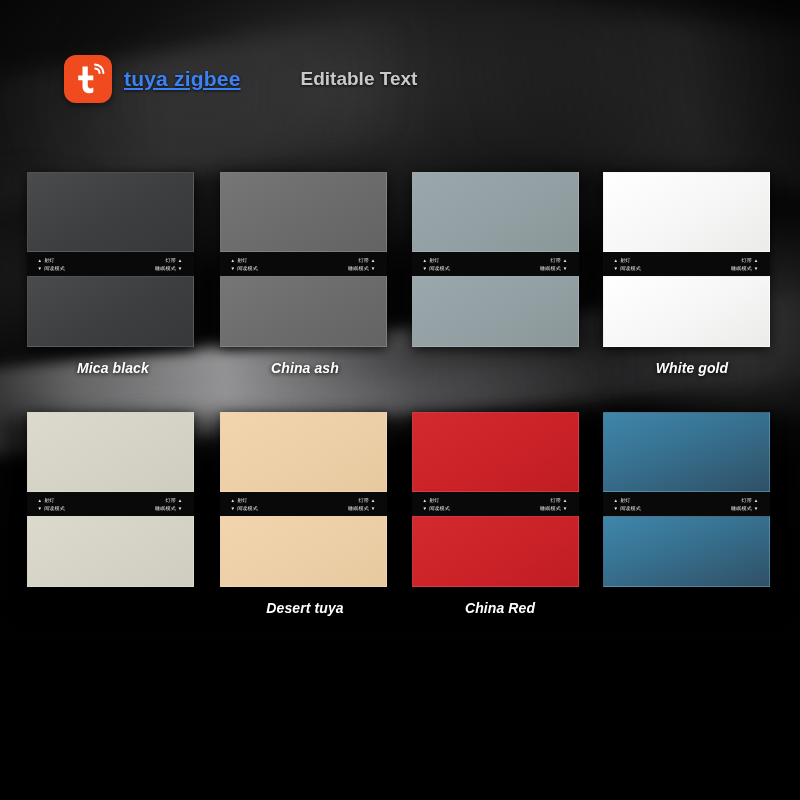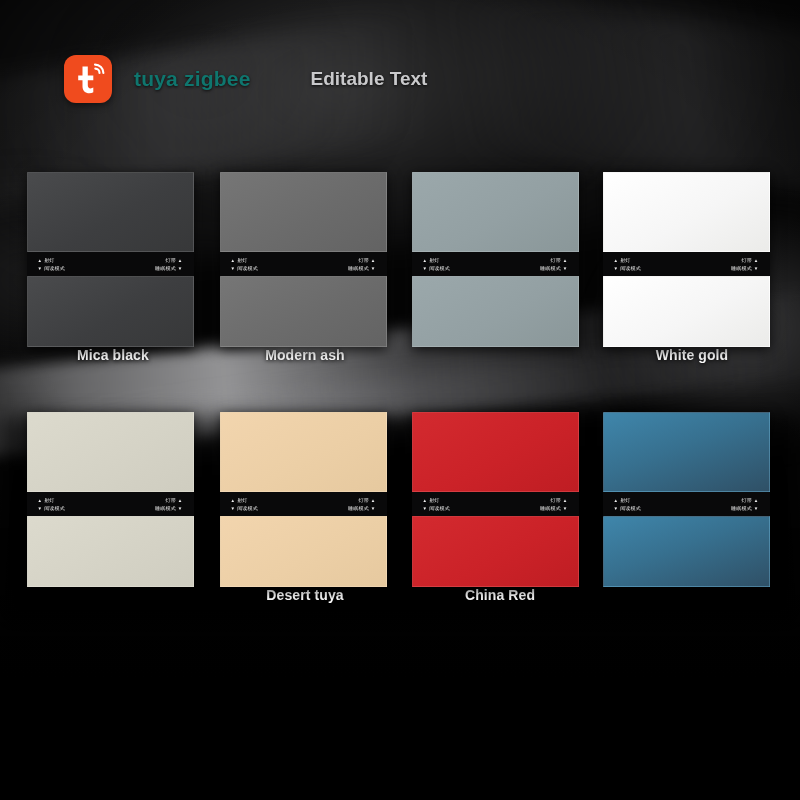--- a/index.html
+++ b/index.html
@@ -85,23 +85,24 @@
     position:absolute; left:0; top:46px; width:800px; height:66px;
     display:flex; align-items:center; z-index:5;
   }
   #logo-mark {
     width:48px; height:48px; margin-left:64px; border-radius:12px;
     position:relative; flex:none;
     box-shadow:0 2px 7px rgba(0,0,0,.55);
   }
   #logo-mark svg { display:block; }
   .brand-name {
-    margin-left:22px; color:#0f766e; font-size:21px; font-weight:bold;
+    margin-left:12px; color:#3b82f6; font-size:21px; font-weight:bold;
     letter-spacing:.2px; white-space:nowrap;
     text-shadow:0 1px 3px rgba(0,0,0,.8);
+    text-decoration:underline;
   }
   .tagline {
     margin-left:62px; color:#8d8d8f; font-size:19px; font-weight:bold;
     white-space:nowrap; text-shadow:0 1px 3px rgba(0,0,0,.85);
   }
   .editable {
     margin-left:60px; color:#c9c9cb; font-size:19px; font-weight:bold;
     white-space:nowrap; text-shadow:0 1px 3px rgba(0,0,0,.85);
   }
 
@@ -138,24 +139,25 @@
   .band-col { display:flex; flex-direction:column; gap:1px; }
   .band-col.right { align-items:flex-end; }
   .band-line {
     color:#e8e8e8; font-size:5px; line-height:7px;
     white-space:nowrap; letter-spacing:.2px;
     display:flex; align-items:center; gap:2px;
   }
   .band-line .ar { font-size:4.5px; line-height:7px; color:#f0f0f0; }
 
   .swatch-label {
-    text-align:center;
+    margin-top:13px; text-align:center;
     color:#fff; font-size:14px; font-weight:bold;
     letter-spacing:.1px;
     text-shadow:0 1px 4px rgba(0,0,0,.95);
+    font-style:italic;
   }
   .cell.c0 .swatch-label { padding-left:6px; }
   .cell.c1 .swatch-label { padding-left:4px; }
   .cell.c2 .swatch-label { padding-left:10px; }
   .cell.c3 .swatch-label { padding-left:12px; }
 </style>
 </head>
 <body>
 
 <div id="bg">
@@ -240,21 +242,21 @@
                 <span class="ar">▲</span>
               </div>
               <div class="band-line">
                 <span>睡眠模式</span>
                 <span class="ar">▼</span>
               </div>
             </div>
           </div>
           <div class="face face-bottom" style="background: linear-gradient(150deg, rgb(118, 118, 118) 0%, rgb(107, 107, 107) 55%, rgb(99, 99, 99) 100%);"></div>
         </div>
-        <div class="swatch-label">Modern ash</div>
+        <div class="swatch-label">China ash</div>
       </div>
       <div class="cell c2">
         <div class="panel">
           <div class="face face-top" style="background: linear-gradient(150deg, rgb(155, 168, 171) 0%, rgb(147, 160, 163) 55%, rgb(138, 151, 153) 100%);"></div>
           <div class="band">
             <div class="band-col left">
               <div class="band-line">
                 <span class="ar">▲</span>
                 <span>射灯</span>
               </div>

